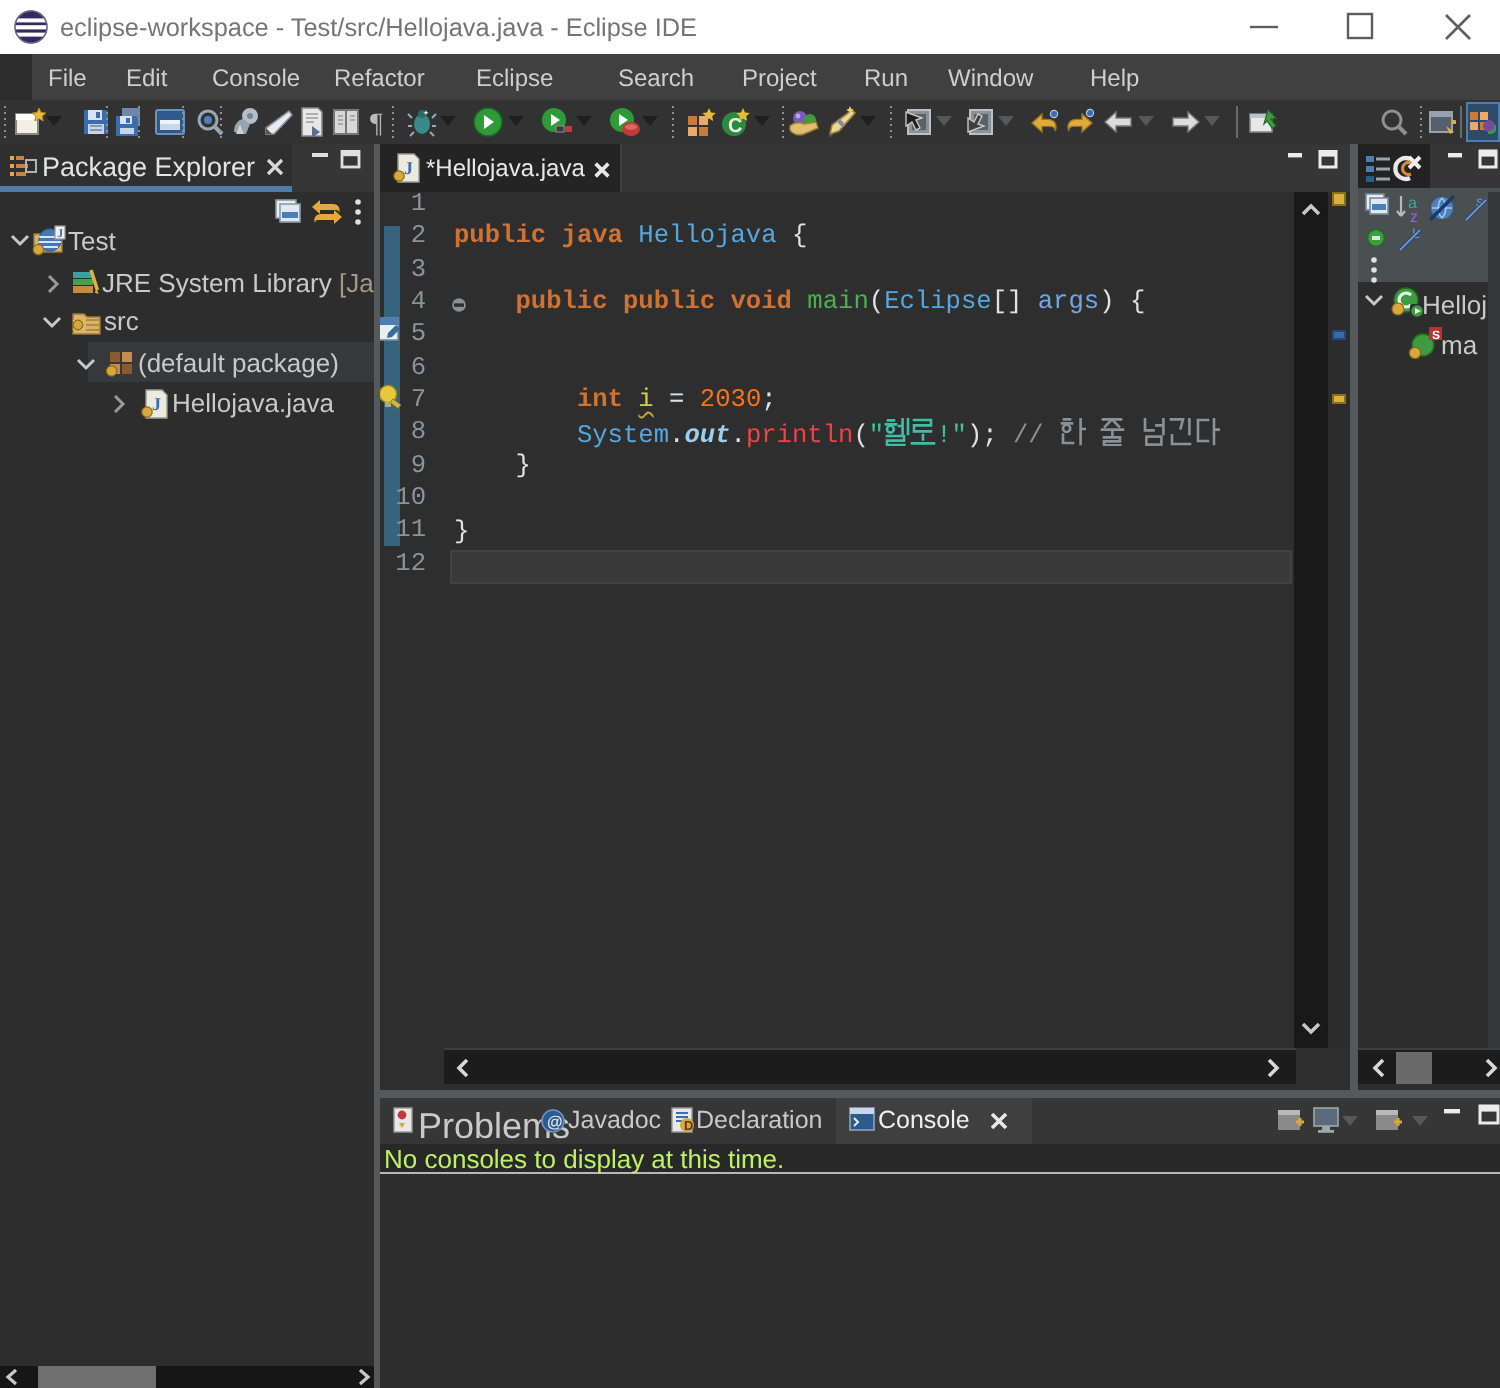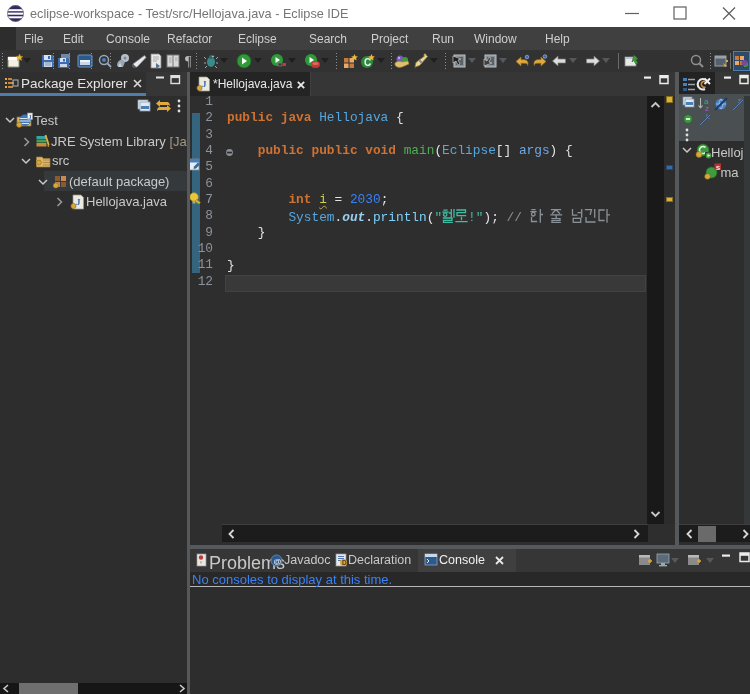--- a/index.html
+++ b/index.html
@@ -29,23 +29,23 @@
   .paneltext{font-size:13px;color:#c9c9c9;}
   
   .codeln{left:37px;color:#e0e2e4;}
   .k{color:#cf7232;font-weight:bold;}
   .c{color:#54a7e0;}
   .g{color:#4cb052;}
   .p{color:#6fa7e8;}
   .cm{color:#8a9299;}
   .cm b{color:#9aa5ac;}
   .y{color:#d5ce4a;text-decoration:underline wavy #c8a838 1px;text-underline-offset:2px;}
-  .n{color:#3b82f6;}
+  .n{color:#f97316;}
   .o{color:#9ccef0;font-weight:bold;font-style:italic;}
-  .m{color:#7dd3fc;}
+  .m{color:#ef4444;}
   .s{color:#41bda4;}
   .w{color:#e0e2e4;}
   .kg{display:inline-block;vertical-align:-2px;}
 </style>
 </head>
 <body>
 <div id="root">
 
   <div class="abs" id="titlebar">
     <svg class="abs" style="left:7px;top:5px" width="17" height="17" viewBox="0 0 17 17">
@@ -647,16 +647,16 @@
     <div class="tbdrop" style="left:516px;top:9px;"></div>
     <svg class="abs" style="left:531px;top:2px" width="11" height="12" viewBox="0 0 11 12">
         <rect x="1" y="3.5" width="8" height="2.2" fill="#ececec"></rect>
       </svg>
     <svg class="abs" style="left:549px;top:3px" width="12" height="12" viewBox="0 0 12 12">
         <rect x="1" y="1" width="9" height="8.5" fill="none" stroke="#ececec" stroke-width="1.5"></rect>
         <rect x="1" y="1" width="9" height="2.8" fill="#ececec"></rect>
       </svg>
 
     <div class="abs" style="left:0;top:23px;width:560px;height:15px;background:#282828;border-bottom:1px solid #b8b8b8;box-sizing:border-box;">
-      <div class="abs" style="left:2px;top:0px;font-size:13px;color:#3b82f6;">No consoles to display at this time.</div>
+      <div class="abs" style="left:2px;top:0px;font-size:13px;color:#bef264;">No consoles to display at this time.</div>
     </div>
   </div>
 </div>
 
 </body></html>

